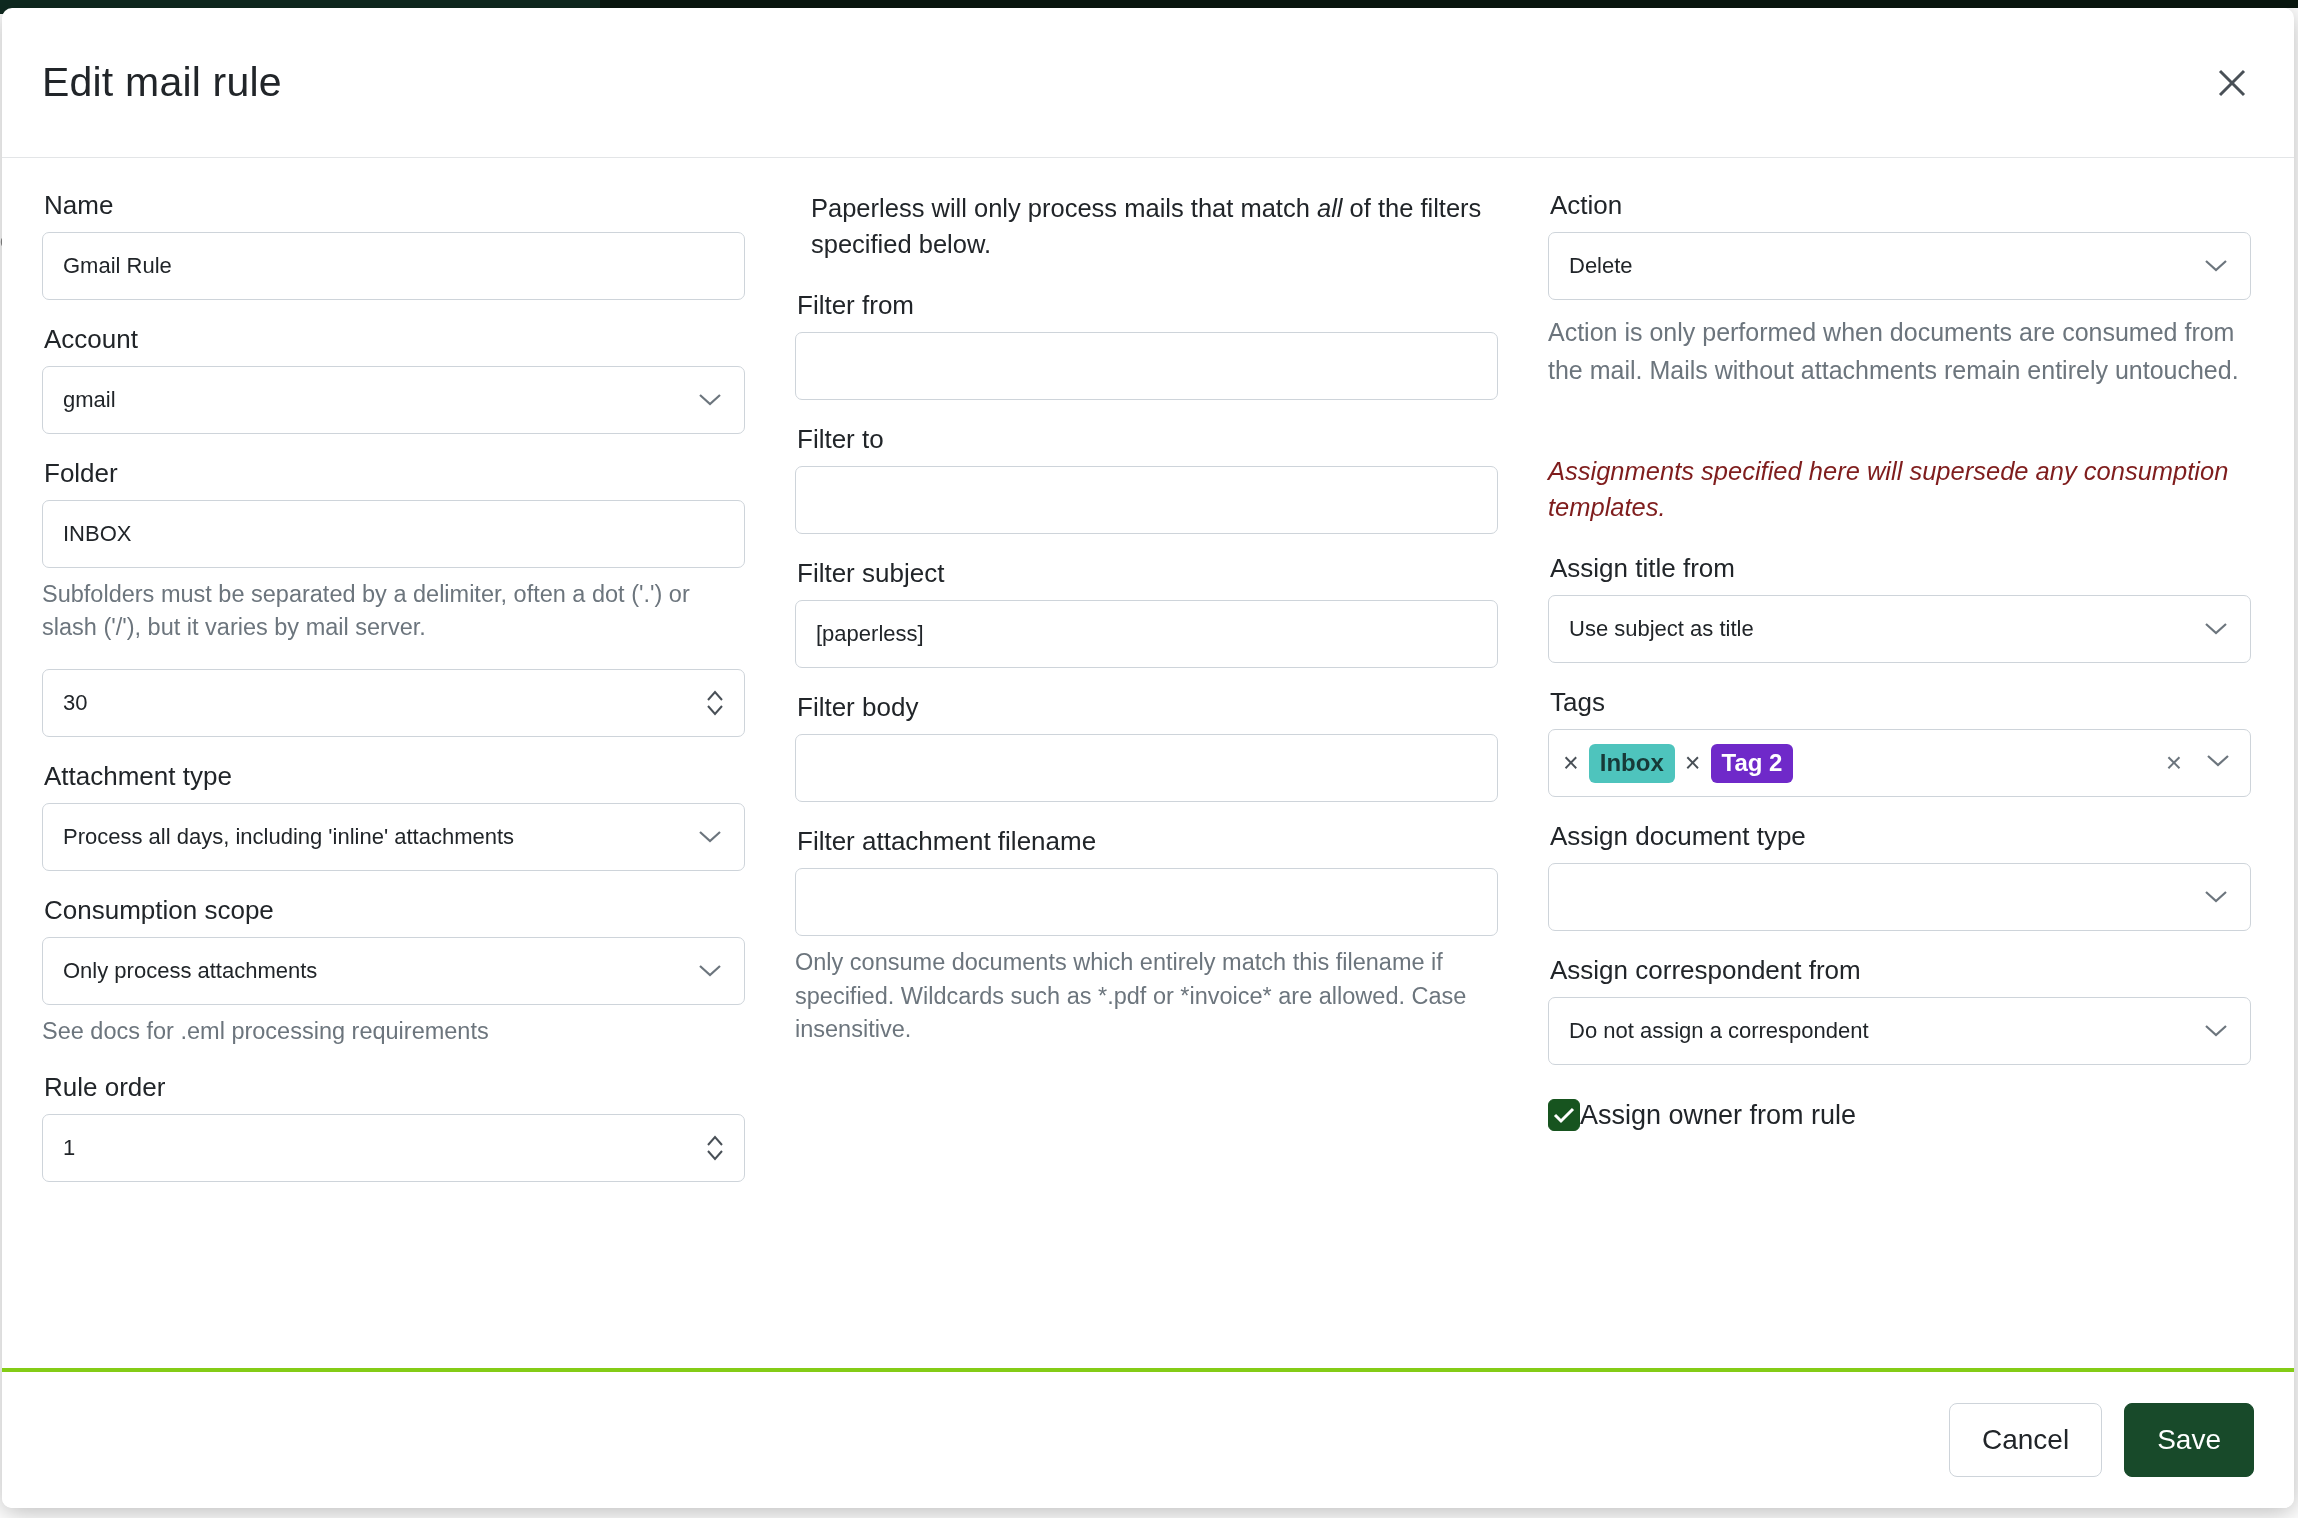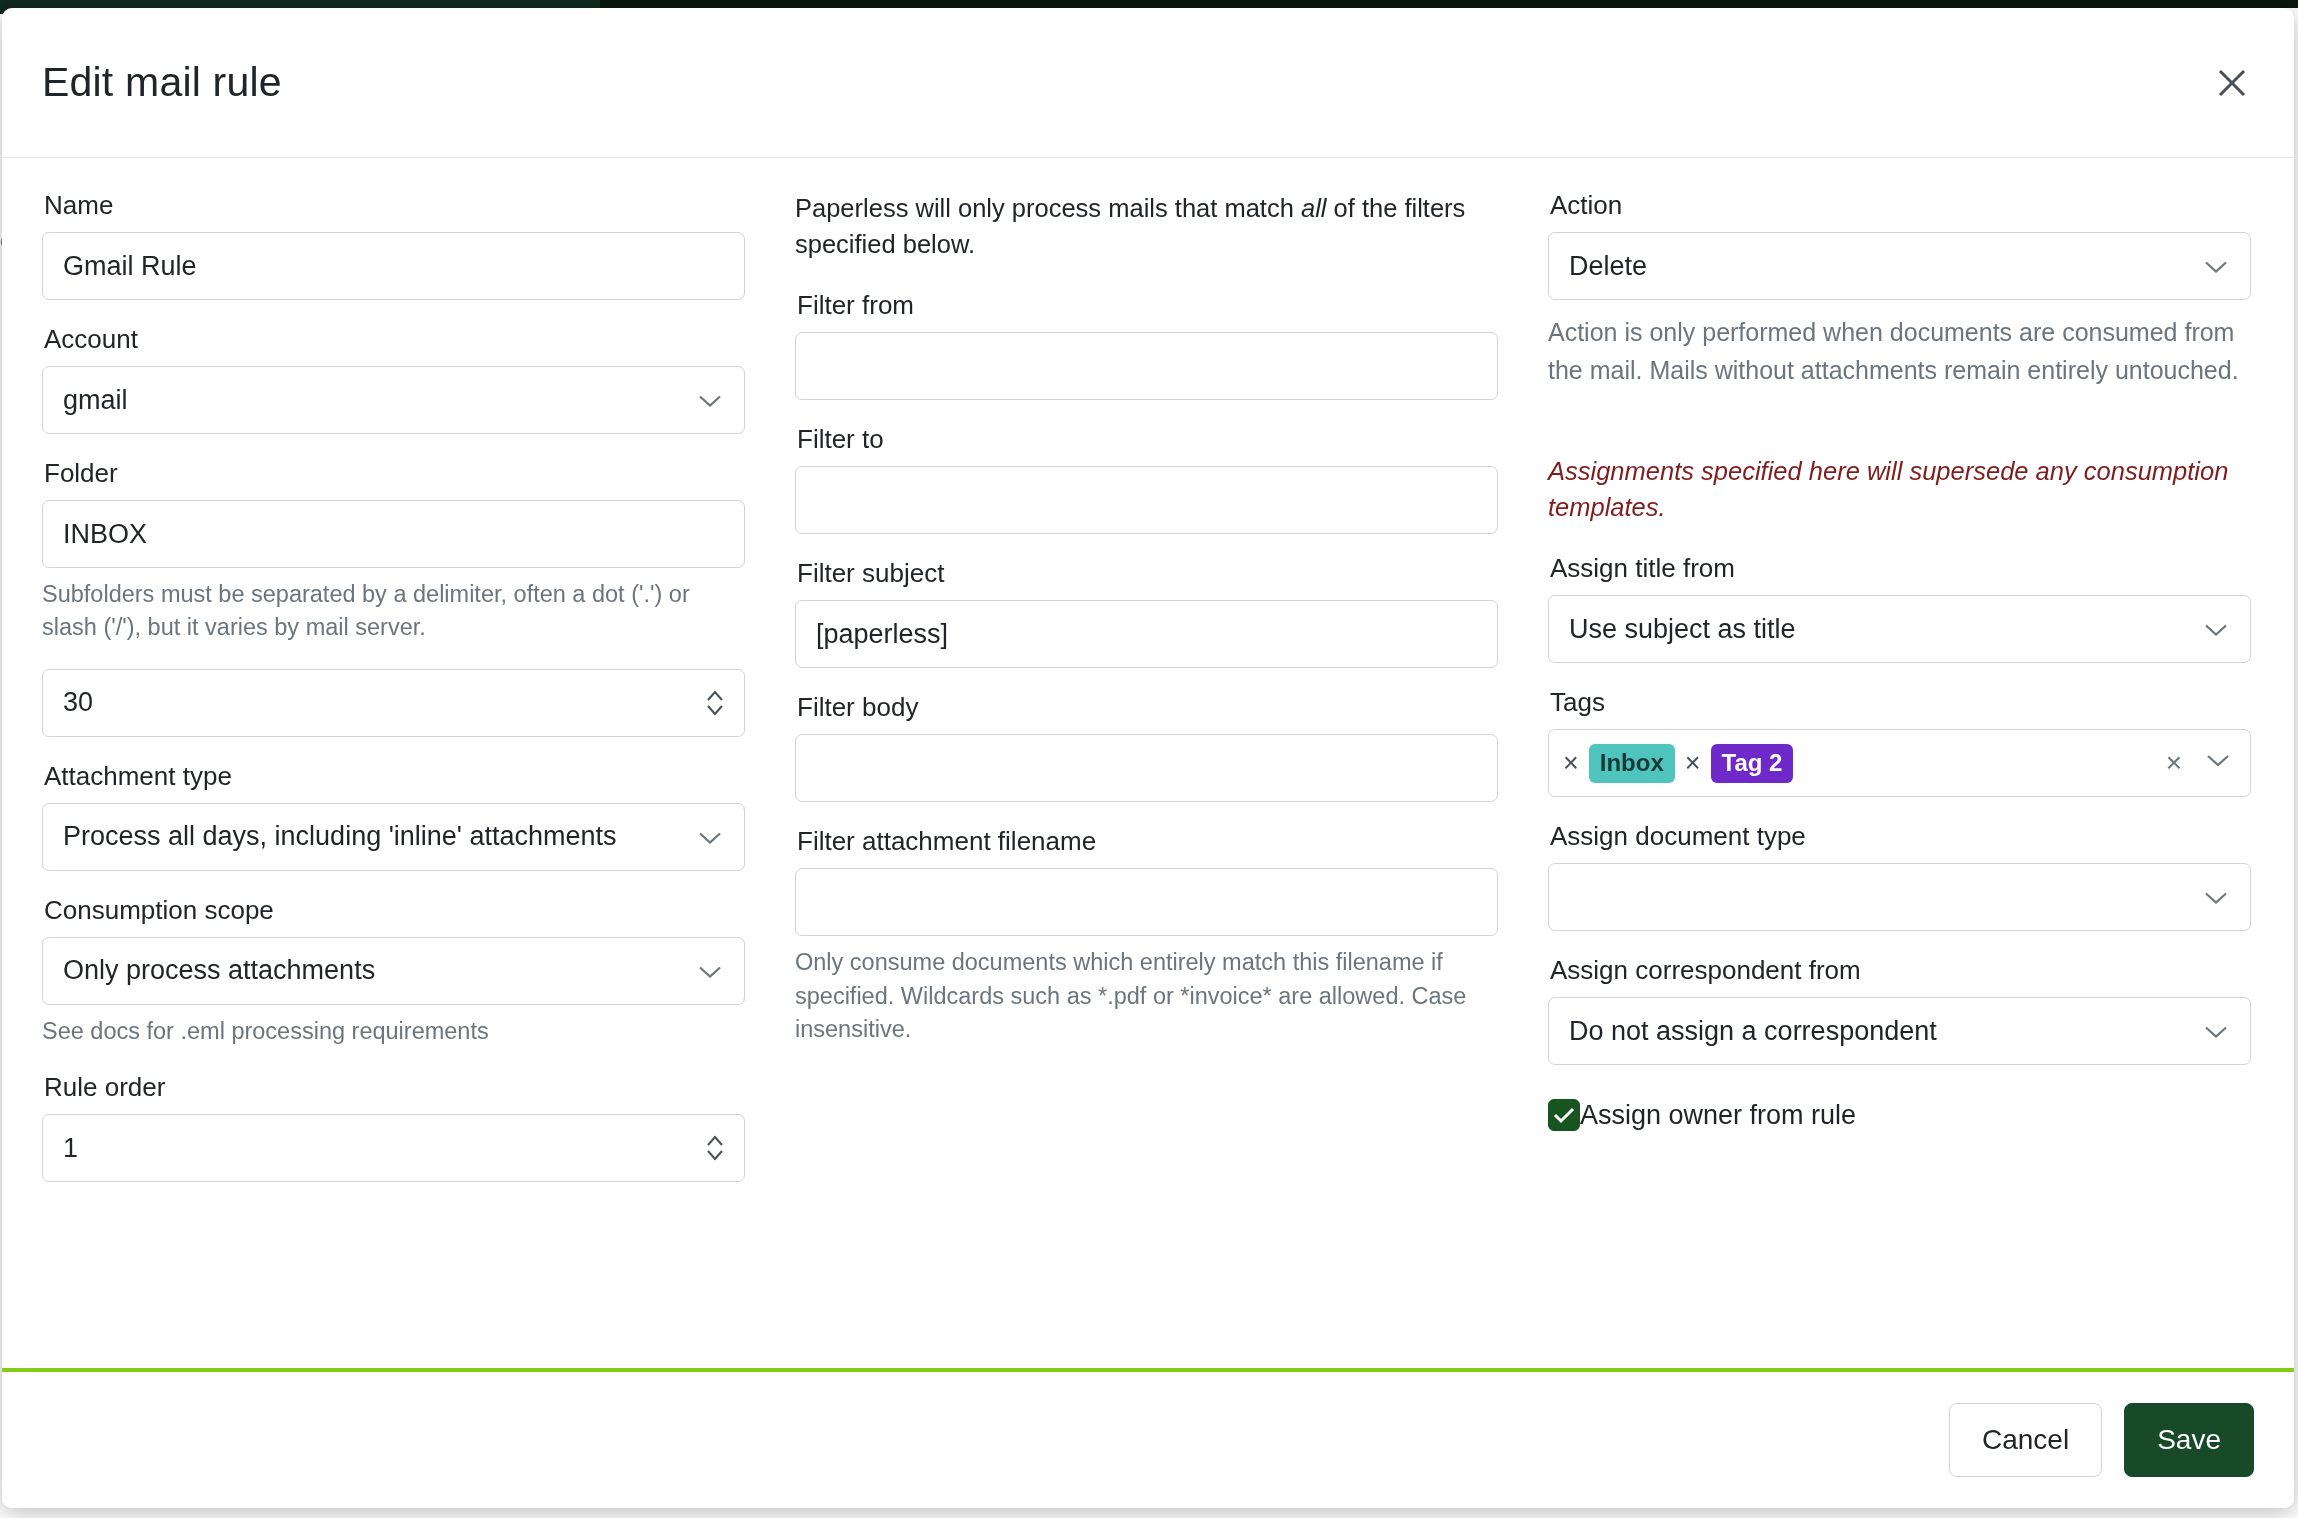--- a/index.html
+++ b/index.html
@@ -77,21 +77,21 @@
     margin: 0 0 11px 2px;
   }
   .group { margin-bottom: 24px; }
 
   .control {
     width: 100%;
     height: 68px;
     border: 1px solid #ced4da;
     border-radius: 7px;
     background: #fff;
-    font-size: 27px;
+    font-size: 22px;
     color: #212529;
     padding: 16px 20px;
     display: flex;
     align-items: center;
     position: relative;
     font-family: "Liberation Sans", sans-serif;
   }
   .control.empty { color: #adb5bd; }
   .select .caret {
     position: absolute;
@@ -110,21 +110,21 @@
   .hint {
     font-size: 23.5px;
     color: #6c757d;
     line-height: 1.42;
     margin-top: 10px;
   }
   .intro {
     font-size: 25.5px;
     color: #212529;
     line-height: 1.42;
-    margin: 0 0 28px 0;
+    margin: 0 0 28px 16px;
   }
   .intro em { font-style: italic; }
   .note-italic {
     font-size: 25.5px;
     color: #7f1d1d;
     line-height: 1.42;
     font-style: italic;
     margin: 64px 0 28px 0;
   }
   .right-hint {

